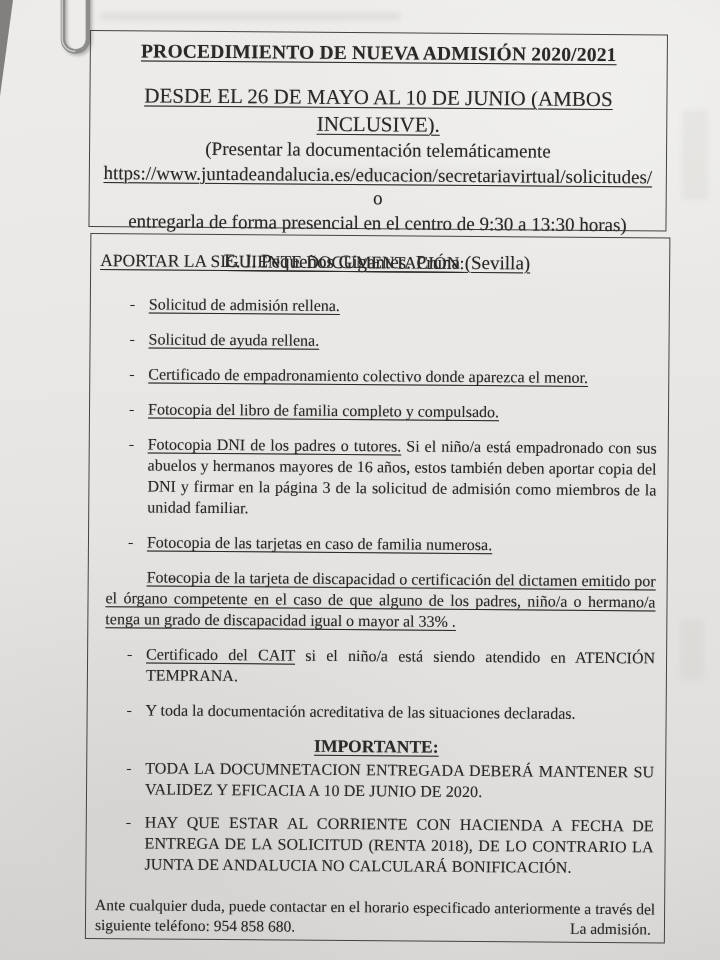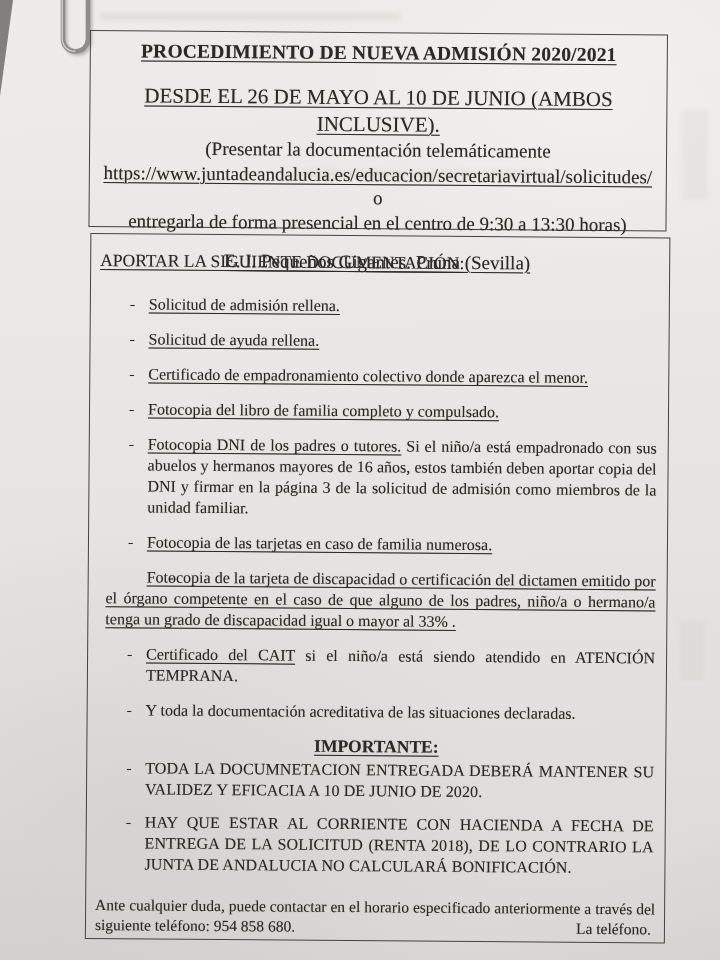--- a/index.html
+++ b/index.html
@@ -108,18 +108,18 @@
       </ul>
 
       <div class="imp-heading u">IMPORTANTE:</div>
       <ul class="implist">
         <li><span class="marker">-</span><span>TODA LA DOCUMNETACION ENTREGADA DEBERÁ MANTENER SU VALIDEZ Y EFICACIA A 10 DE JUNIO DE 2020.</span></li>
         <li><span class="marker">-</span><span>HAY QUE ESTAR AL CORRIENTE CON HACIENDA A FECHA DE ENTREGA DE LA SOLICITUD (RENTA 2018), DE LO CONTRARIO LA JUNTA DE ANDALUCIA NO CALCULARÁ BONIFICACIÓN.</span></li>
       </ul>
 
       <div class="footer">
         <span>Ante cualquier duda, puede contactar en el horario especificado anteriormente a través del siguiente teléfono: 954 858 680.</span>
-        <span class="sig">La teléfono.</span>
+        <span class="sig">La admisión.</span>
       </div>
     </div>
 
   </div>
 </div>
 
 </body></html>

